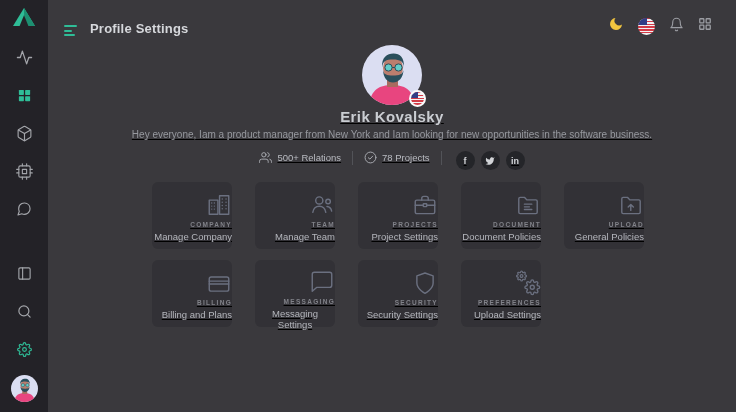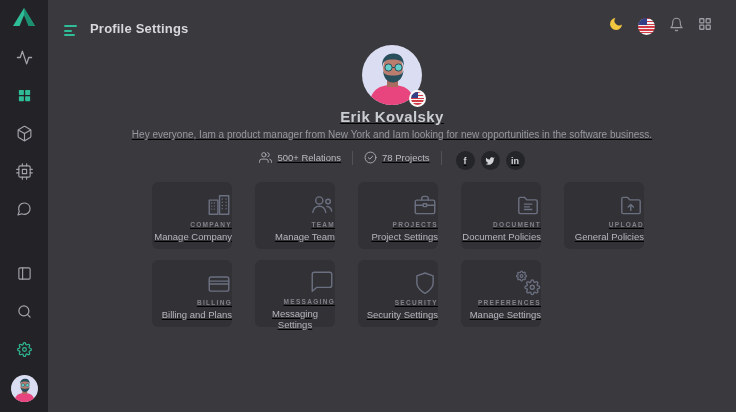--- a/index.html
+++ b/index.html
@@ -338,18 +338,18 @@
                   <path d="M19.4 15a1.65 1.65 0 0 0 .33 1.82l.06.06a2 2 0 0 1 0 2.83 2 2 0 0 1-2.83 0l-.06-.06a1.65 1.65 0 0 0-1.82-.33 1.65 1.65 0 0 0-1 1.51V21a2 2 0 0 1-2 2 2 2 0 0 1-2-2v-.09A1.65 1.65 0 0 0 9 19.4a1.65 1.65 0 0 0-1.82.33l-.06.06a2 2 0 0 1-2.83 0 2 2 0 0 1 0-2.83l.06-.06a1.65 1.65 0 0 0 .33-1.82 1.65 1.65 0 0 0-1.51-1H3a2 2 0 0 1-2-2 2 2 0 0 1 2-2h.09A1.65 1.65 0 0 0 4.6 9a1.65 1.65 0 0 0-.33-1.82l-.06-.06a2 2 0 0 1 0-2.83 2 2 0 0 1 2.83 0l.06.06a1.65 1.65 0 0 0 1.82.33H9a1.65 1.65 0 0 0 1-1.51V3a2 2 0 0 1 2-2 2 2 0 0 1 2 2v.09a1.65 1.65 0 0 0 1 1.51 1.65 1.65 0 0 0 1.82-.33l.06-.06a2 2 0 0 1 2.83 0 2 2 0 0 1 0 2.83l-.06.06a1.65 1.65 0 0 0-.33 1.82V9a1.65 1.65 0 0 0 1.51 1H21a2 2 0 0 1 2 2 2 2 0 0 1-2 2h-.09a1.65 1.65 0 0 0-1.51 1z"></path>
                   <circle cx="12" cy="12" r="3"></circle>
                 </g>
                 <g transform="translate(8.5,8.5) scale(0.62)" stroke-width="2">
                   <path d="M19.4 15a1.65 1.65 0 0 0 .33 1.82l.06.06a2 2 0 0 1 0 2.83 2 2 0 0 1-2.83 0l-.06-.06a1.65 1.65 0 0 0-1.82-.33 1.65 1.65 0 0 0-1 1.51V21a2 2 0 0 1-2 2 2 2 0 0 1-2-2v-.09A1.65 1.65 0 0 0 9 19.4a1.65 1.65 0 0 0-1.82.33l-.06.06a2 2 0 0 1-2.83 0 2 2 0 0 1 0-2.83l.06-.06a1.65 1.65 0 0 0 .33-1.82 1.65 1.65 0 0 0-1.51-1H3a2 2 0 0 1-2-2 2 2 0 0 1 2-2h.09A1.65 1.65 0 0 0 4.6 9a1.65 1.65 0 0 0-.33-1.82l-.06-.06a2 2 0 0 1 0-2.83 2 2 0 0 1 2.83 0l.06.06a1.65 1.65 0 0 0 1.82.33H9a1.65 1.65 0 0 0 1-1.51V3a2 2 0 0 1 2-2 2 2 0 0 1 2 2v.09a1.65 1.65 0 0 0 1 1.51 1.65 1.65 0 0 0 1.82-.33l.06-.06a2 2 0 0 1 2.83 0 2 2 0 0 1 0 2.83l-.06.06a1.65 1.65 0 0 0-.33 1.82V9a1.65 1.65 0 0 0 1.51 1H21a2 2 0 0 1 2 2 2 2 0 0 1-2 2h-.09a1.65 1.65 0 0 0-1.51 1z"></path>
                   <circle cx="12" cy="12" r="3"></circle>
                 </g>
               </svg>
             </div>
     <div class="card-category">PREFERENCES</div>
-    <div class="card-title">Manage Settings</div>
+    <div class="card-title">Upload Settings</div>
   </div>
         </div>
     </div>
   </div>
 </div>
 
 </body></html>

